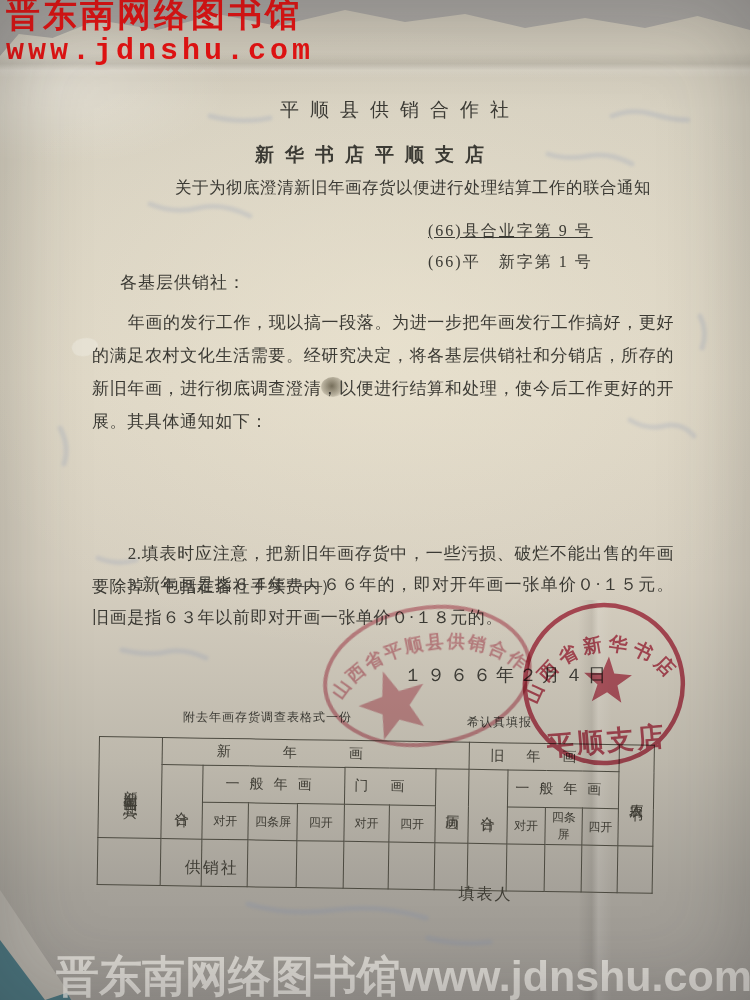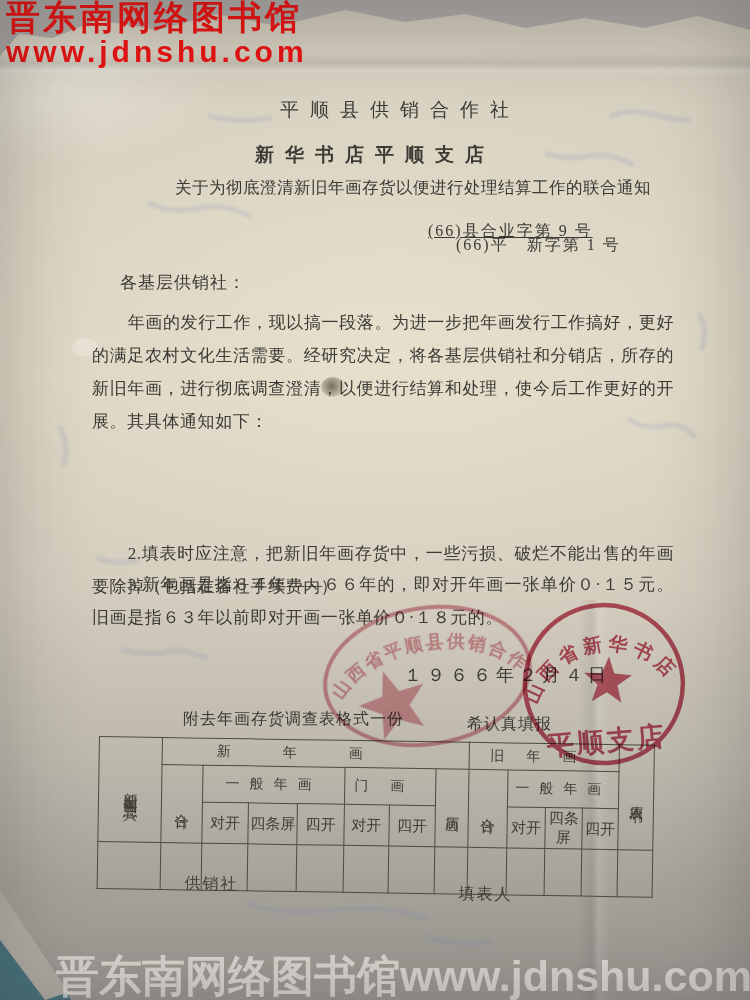--- a/index.html
+++ b/index.html
@@ -29,44 +29,44 @@
      background:linear-gradient(180deg,transparent,rgba(0,0,0,.08) 45%,rgba(255,255,255,.12) 70%,transparent);}
   .blot{position:absolute;left:321px;top:377px;width:24px;height:20px;border-radius:50%;
      background:radial-gradient(circle at 45% 45%,rgba(58,50,30,.65),rgba(58,50,30,.25) 55%,transparent 75%);
      filter:blur(.4px);}
   .chip{position:absolute;left:72px;top:338px;width:26px;height:18px;border-radius:45% 60% 50% 55%;
      background:#e9e5d8;opacity:.8;transform:rotate(-15deg);filter:blur(.6px);}
   .bleed{position:absolute;left:0;top:0;z-index:5;pointer-events:none;}
 
   
   .wm-top{position:absolute;left:6px;top:0;z-index:55;color:#e31212;
-     font-family:Liberation Sans, sans-serif;font-weight:800;line-height:1.05;}
+     font-family:Liberation Mono, monospace;font-weight:800;line-height:1.05;}
   .wm-top .l1{font-size:34px;letter-spacing:3px;}
   .wm-top .l2{font-size:30px;letter-spacing:4px;}
   
   .wm-bottom{position:absolute;left:56px;top:948px;z-index:55;
      font-family:"Liberation Sans","DejaVu Sans",sans-serif;font-weight:800;
      font-size:43px;color:rgba(238,236,230,.72);white-space:nowrap;letter-spacing:0;}
 
   
   .doc{position:absolute;inset:0;z-index:10;color:#3b3a34;}
   .center{position:absolute;left:0;width:750px;text-align:center;}
   .org1{top:97px;font-size:19px;font-weight:400;letter-spacing:11px;margin-left:25px;}
   .org2{top:142px;font-size:19px;font-weight:600;letter-spacing:11px;}
   .subject{position:absolute;left:118px;top:177px;width:590px;text-align:center;
      font-size:16.5px;letter-spacing:.5px;}
   .ref{position:absolute;left:428px;font-size:16px;letter-spacing:2px;}
-  .ref1{top:221px;text-decoration:underline;} .ref2{top:235px;margin-left:28px;}
+  .ref1{top:221px;text-decoration:underline;} .ref2{top:252px;}
   .salut{position:absolute;left:120px;top:271px;font-size:17px;letter-spacing:1px;}
   .para{position:absolute;left:92px;width:582px;font-size:17px;line-height:33px;
      text-align:justify;letter-spacing:.6px;}
   .indent{text-indent:2.1em;}
   .p1{top:306px;} .i1{top:438px;} .i2{top:537px;} .i3{top:568px;}
   .date{position:absolute;left:404px;top:663px;font-size:18px;letter-spacing:5px;}
-  .note{position:absolute;top:709px;font-size:16px;letter-spacing:1px;}
+  .note{position:absolute;top:709px;font-size:12px;letter-spacing:1px;}
   .noteL{left:183px;} .noteR{left:467px;top:714px;}
 
   
   .stamp{position:absolute;z-index:20;mix-blend-mode:multiply;pointer-events:none;}
   .stampL{left:312px;top:596px;transform:rotate(-9deg);opacity:.52;filter:blur(.5px);}
   .stampR{left:514px;top:590px;transform:rotate(-5deg);opacity:.88;}
 
   
   .tablewrap{position:absolute;left:99px;top:736px;width:560px;z-index:10;
      transform:rotate(0.9deg);transform-origin:left top;color:#3f3d35;}
@@ -74,24 +74,24 @@
   table.inv td{border:1.6px solid #4c4a40;text-align:center;vertical-align:middle;
      font-size:14px;padding:1px;overflow:hidden;}
   td.grpN{font-size:15px;letter-spacing:52px;padding-left:52px;height:24px;}
   td.grpO{font-size:15px;letter-spacing:22px;padding-left:22px;}
   td.subG{letter-spacing:10px;padding-left:10px;height:34px;}
   td.subD{letter-spacing:22px;padding-left:22px;}
   td.vert{padding:0;}
   .vtxt{writing-mode:vertical-rl;margin:0 auto;font-size:14px;letter-spacing:2px;line-height:1.1;}
   .v2col{writing-mode:vertical-lr;height:60px;margin:auto;font-size:14.5px;
      line-height:25px;letter-spacing:3px;}
-  tr.hdr3 td{height:32px;font-size:15px;}
+  tr.hdr3 td{height:32px;font-size:12px;}
   tr.data td{height:44px;}
   .tfoot{position:absolute;font-size:16px;letter-spacing:2px;}
-  .tfootL{left:88px;top:136px;} .tfootR{left:362px;top:142px;}
+  .tfootL{left:88px;top:120px;} .tfootR{left:362px;top:142px;}
 </style>
 </head>
 <body>
 
 <div class="stage">
 
   <div class="teal-corner"></div>
   <div class="torn-flap"></div>
   <div class="paper"></div>
   <div class="crease-h"></div>

